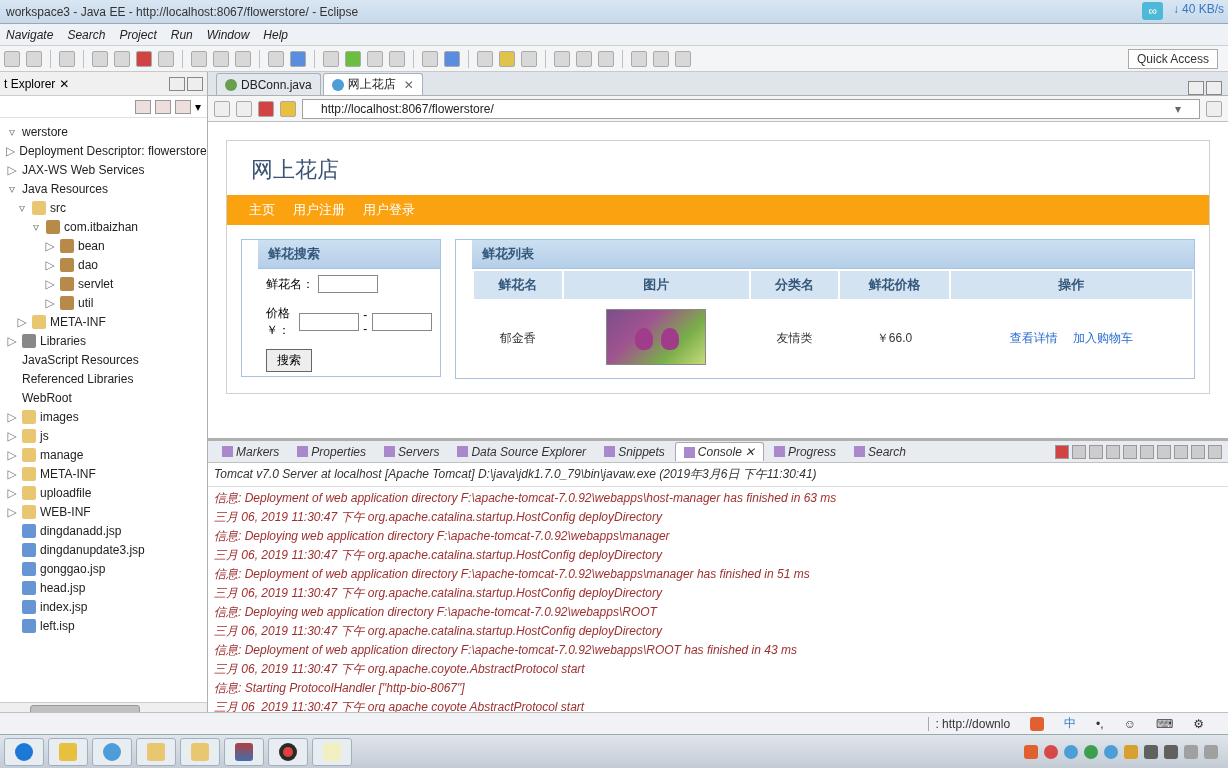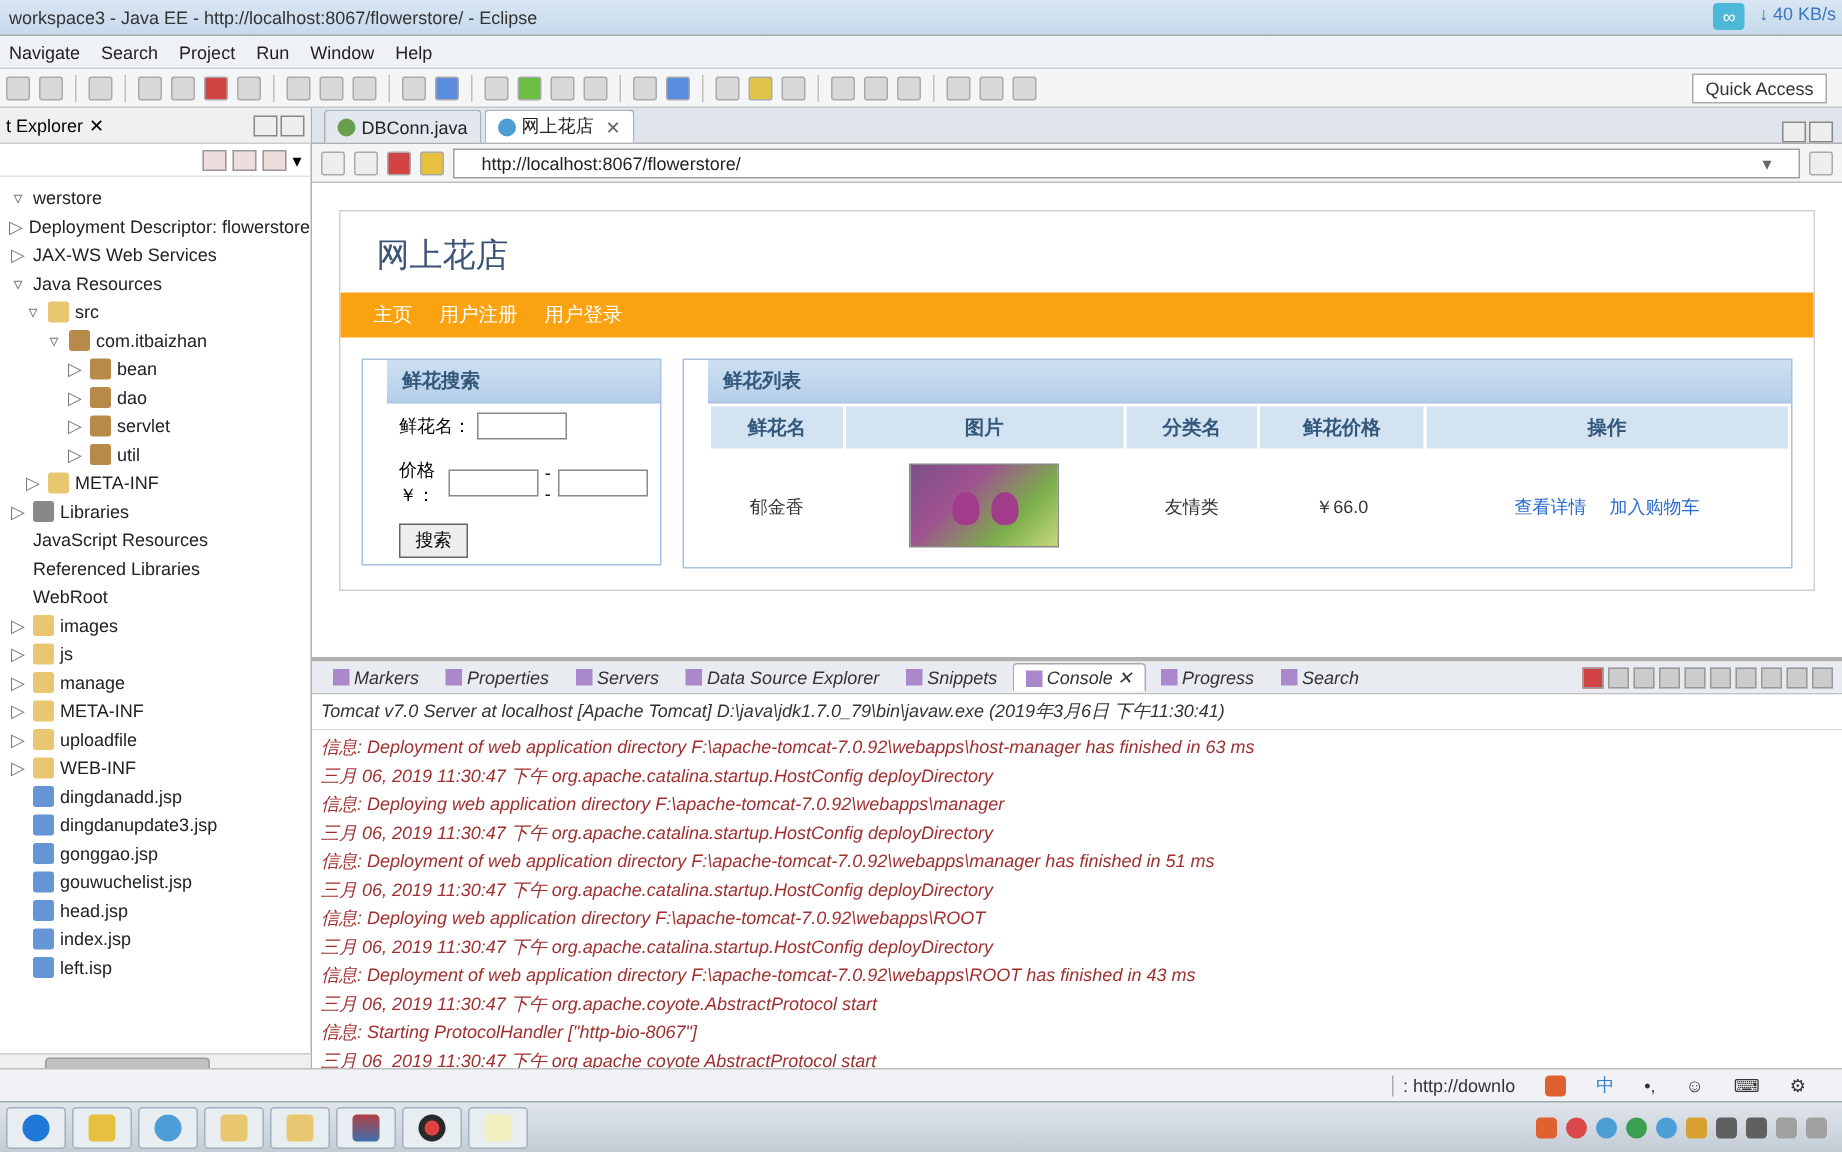--- a/index.html
+++ b/index.html
@@ -5,21 +5,21 @@
 * { margin:0; padding:0; box-sizing:border-box; font-family:"Microsoft YaHei", Tahoma, Arial, sans-serif; font-size:12px; }
 body { background:#f0f0f0; width:1228px; height:768px; overflow:hidden; position:relative; }
 
 
 .titlebar { height:24px; background:linear-gradient(#d9e6f2,#c6d9ec); display:flex; align-items:center; padding-left:6px; border-bottom:1px solid #9aa; }
 .titlebar .title-text { color:#333; }
 .net-badge { position:absolute; right:65px; top:2px; height:18px; display:flex; align-items:center; gap:4px; background:#4db8d8; color:#fff; padding:0 6px; border-radius:3px; font-size:11px; }
 .kbs { position:absolute; right:4px; top:2px; color:#3a77c0; font-size:11px; }
 
 
-.menubar { height:22px; background:#eef2f6; display:flex; align-items:center; padding-left:6px; gap:14px; border-bottom:1px solid #d0d0d0; }
+.menubar { height:22px; background:#eef2f6; display:flex; align-items:center; padding-left:6px; gap:14px; border-bottom:1px solid #d0d0d0;font-style:italic; }
 .menubar span { color:#222; cursor:default; }
 
 
 .toolbar { height:26px; background:#f3f5f7; display:flex; align-items:center; padding-left:4px; gap:6px; border-bottom:1px solid #c8c8c8; }
 .toolbar .ico { width:16px; height:16px; background:#d8d8d8; border:1px solid #aaa; border-radius:2px; }
 .toolbar .sep { width:1px; height:18px; background:#c0c0c0; margin:0 2px; }
 .ico.green{background:#6abf40;} .ico.red{background:#d24444;} .ico.blue{background:#5a8de0;} .ico.yellow{background:#e0c34a;}
 .quick-access { margin-left:auto; margin-right:10px; border:1px solid #aaa; padding:2px 8px; background:#fff; color:#333; }
 
 
@@ -288,25 +288,20 @@
         </div>
         <div class="node ind0">
           <span class="tw"></span>
           <span class="nic jsp"></span>
           <span>dingdanupdate3.jsp</span>
         </div>
         <div class="node ind0">
           <span class="tw"></span>
           <span class="nic jsp"></span>
           <span>gonggao.jsp</span>
-        </div>
-        <div class="node ind0">
-          <span class="tw"></span>
-          <span class="nic jsp"></span>
-          <span>gouwuchelist.jsp</span>
         </div>
         <div class="node ind0">
           <span class="tw"></span>
           <span class="nic jsp"></span>
           <span>head.jsp</span>
         </div>
         <div class="node ind0">
           <span class="tw"></span>
           <span class="nic jsp"></span>
           <span>index.jsp</span>

